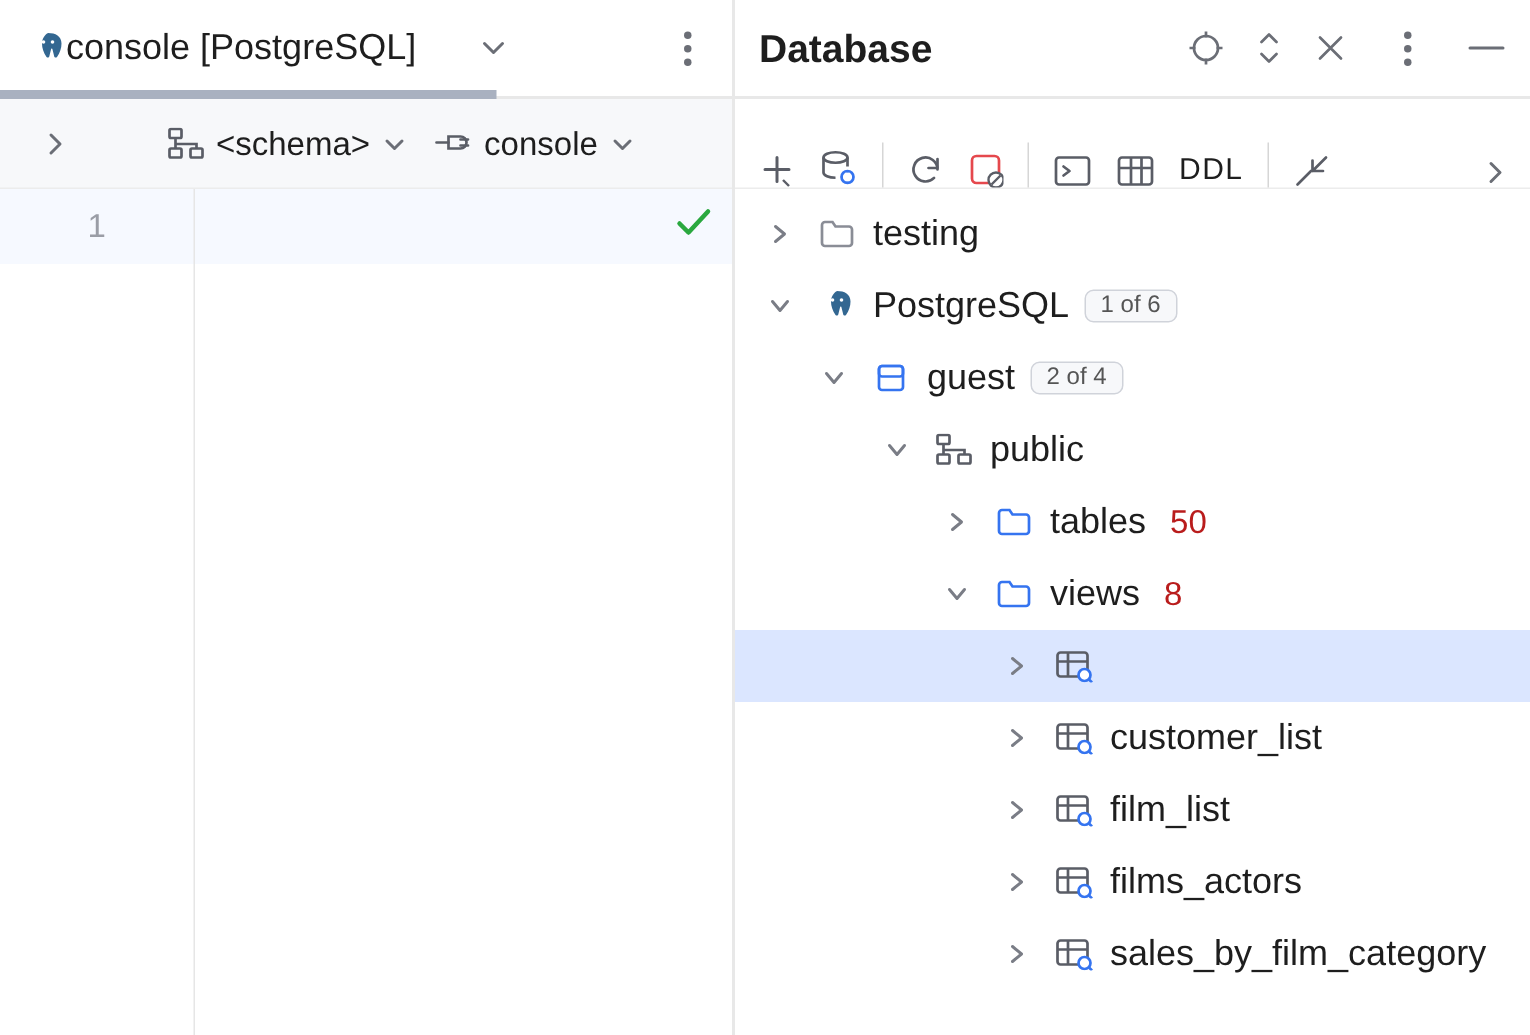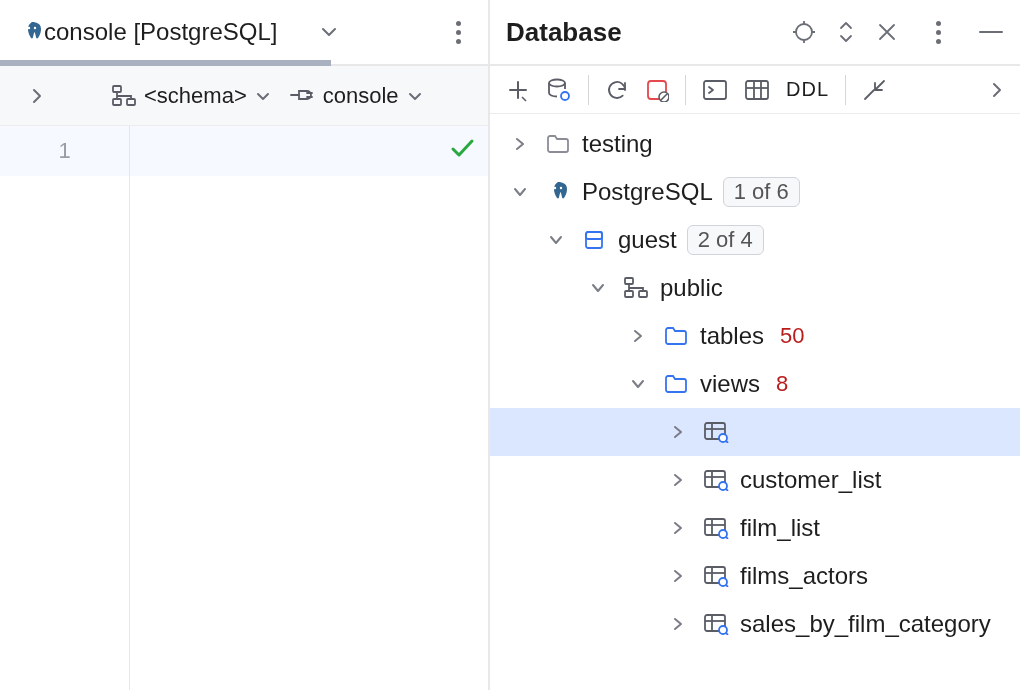--- a/index.html
+++ b/index.html
@@ -35,31 +35,31 @@
   .line-content { flex:1; height:100%; }
   .check { position:absolute; top:8px; right:12px; color:#2aa83f; }
   .gutter-col { position:absolute; top:50px; left:0; width:130px; bottom:0; border-right:1px solid #e6e6e6; }
 
   
   .db-header { height:66px; display:flex; align-items:center; padding: 0 16px; gap:4px; border-bottom:2px solid #e8e8e8; }
   .db-header .title { font-weight:700; font-size:26px; }
   .hdr-icons { margin-left:auto; display:flex; align-items:center; gap:20px; color:#6b6e76; }
 
   
-  .db-toolbar { height:48px; display:flex; align-items:center; gap:16px; padding: 0 16px; border-bottom:1px solid #ececec; color:#5a5d66; }
+  .db-toolbar { height:60px; display:flex; align-items:flex-end; gap:16px; padding: 0 16px; border-bottom:1px solid #ececec; color:#5a5d66; }
   .vdiv { width:1px; height:30px; background:#d6d6d6; }
   .ddl { font-size:20px; color:#1e1e1e; letter-spacing:1px; }
 
   
   .tree { flex:1; overflow:hidden; padding-top:6px; font-size:24px; }
   .row { display:flex; align-items:center; height:48px; gap:10px; padding-left:16px; white-space:nowrap; }
   .row .arrow { width:28px; display:flex; justify-content:center; color:#7a7d86; }
   .row .node-icon { width:28px; display:flex; justify-content:center; align-items:center; }
   .row .label { }
-  .badge { border:1px solid #d0d3da; background:#f7f8fa; border-radius:6px; padding:1px 10px; font-size:22px; color:#555; }
+  .badge { border:1px solid #d0d3da; background:#f7f8fa; border-radius:6px; padding:1px 10px; font-size:16px; color:#555; }
   .count { color:#b91c1c; font-size:22px; margin-left:6px; }
   .indent-1 { padding-left:16px; }
   .indent-2 { padding-left:52px; }
   .indent-3 { padding-left:94px; }
   .indent-4 { padding-left:134px; }
   .indent-5 { padding-left:174px; }
   .selected { background:#dbe6ff; }
 
   svg { display:block; }
 </style>

